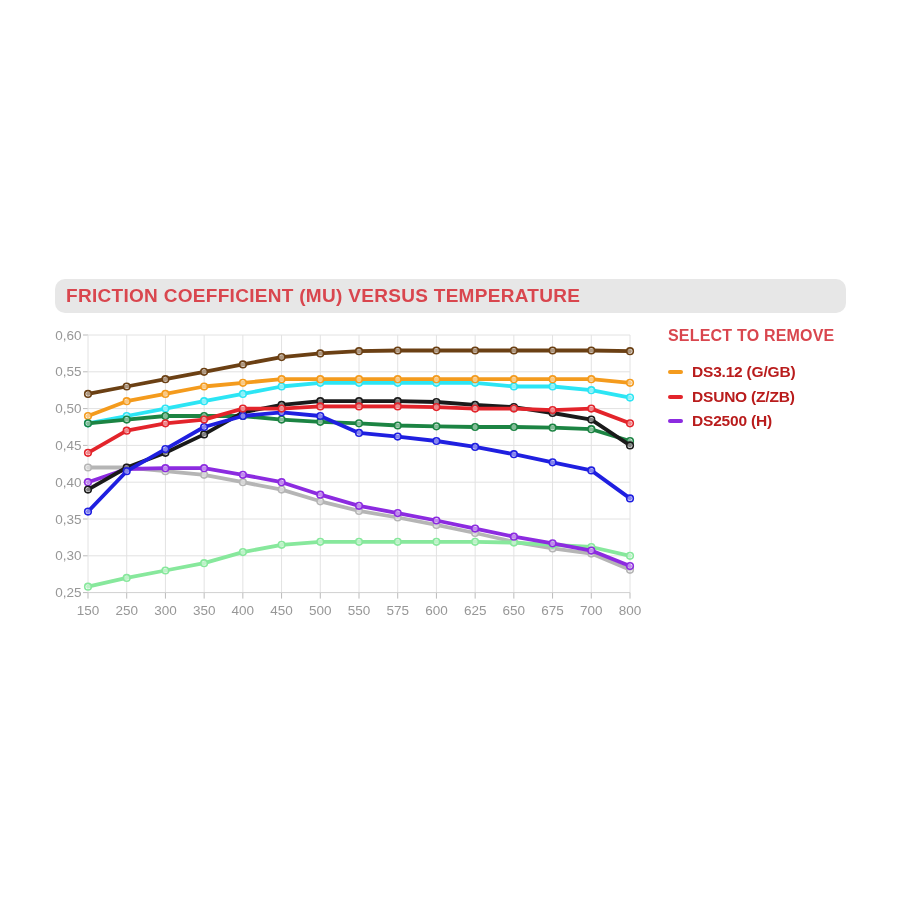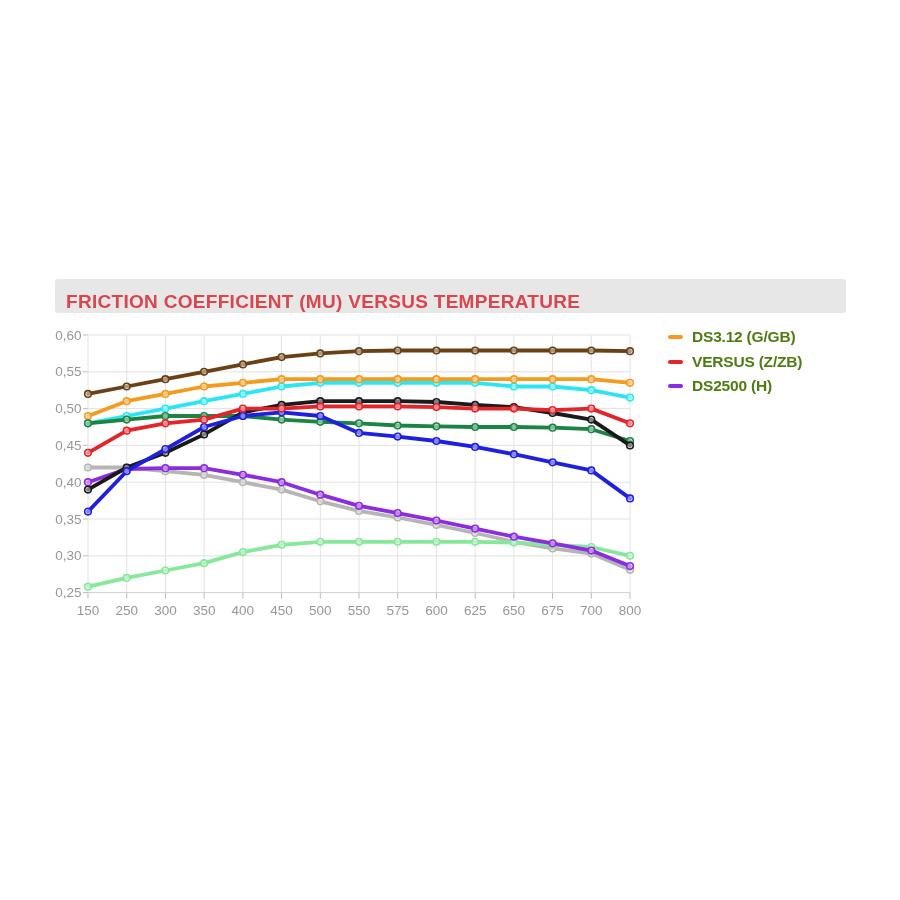--- a/index.html
+++ b/index.html
@@ -3,42 +3,42 @@
 <meta charset="utf-8">
 <style>
   html,body{margin:0;padding:0;}
   body{
     width:900px;height:900px;background:#ffffff;
     font-family:"Liberation Sans", sans-serif;
     position:relative;overflow:hidden;
   }
   .title-bar{
     position:absolute;left:55px;top:279px;width:791px;height:34px;
-    background:#e7e7e7;border-radius:3px;
-    display:flex;align-items:flex-end;
+    background:#e7e7e7;border-radius:10px;
+    display:flex;align-items:center;
   }
   .title-bar span{
     padding-left:11px;
     font-size:19px;font-weight:bold;letter-spacing:0.3px;
     color:#d9464e;white-space:nowrap;
   }
   .chart-wrap{position:absolute;left:50px;top:322px;width:600px;height:300px;}
   .legend{position:absolute;left:668px;top:325px;width:190px;}
   .legend-header{
     font-size:16px;font-weight:bold;color:#d9464e;
     letter-spacing:0.2px;line-height:21px;margin:0 0 14px 0;
   }
   .legend-item{
     display:flex;align-items:center;height:24.6px;cursor:pointer;
   }
   .legend-swatch{
     width:15px;height:4px;border-radius:2px;flex:0 0 auto;margin-right:9px;
   }
   .legend-label{
-    font-size:15.5px;font-weight:bold;color:#4d7c0f;
+    font-size:15.5px;font-weight:bold;color:#b91c1c;
     letter-spacing:-0.2px;white-space:nowrap;
   }
   svg text{font-family:"Liberation Sans", sans-serif;}
 </style>
 </head>
 <body>
 
 <div class="title-bar" style="background: rgb(231, 231, 231);">
   <span style="color: rgb(217, 70, 78);">FRICTION COEFFICIENT (MU) VERSUS TEMPERATURE</span>
 </div>
@@ -295,27 +295,28 @@
         <circle cx="425.1" cy="86.6" r="3.3" fill="#ffffff" fill-opacity="0.45" stroke="#e3242b" stroke-width="1.6"></circle>
         <circle cx="463.9" cy="86.6" r="3.3" fill="#ffffff" fill-opacity="0.45" stroke="#e3242b" stroke-width="1.6"></circle>
         <circle cx="502.6" cy="88.1" r="3.3" fill="#ffffff" fill-opacity="0.45" stroke="#e3242b" stroke-width="1.6"></circle>
         <circle cx="541.3" cy="86.6" r="3.3" fill="#ffffff" fill-opacity="0.45" stroke="#e3242b" stroke-width="1.6"></circle>
         <circle cx="580.0" cy="101.3" r="3.3" fill="#ffffff" fill-opacity="0.45" stroke="#e3242b" stroke-width="1.6"></circle>
       </g>
     </svg>
 </div>
 
 <div class="legend">
+  <div class="legend-header" style="color: rgb(217, 70, 78);">SELECT TO REMOVE</div>
   <div id="legend-items">
       <div class="legend-item">
         <span class="legend-swatch" style="background: rgb(244, 155, 29);"></span>
         <span class="legend-label">DS3.12 (G/GB)</span>
       </div>
       <div class="legend-item">
         <span class="legend-swatch" style="background: rgb(227, 36, 43);"></span>
-        <span class="legend-label">VERSUS (Z/ZB)</span>
+        <span class="legend-label">DSUNO (Z/ZB)</span>
       </div>
       <div class="legend-item">
         <span class="legend-swatch" style="background: rgb(140, 43, 224);"></span>
         <span class="legend-label">DS2500 (H)</span>
       </div>
     </div>
 </div>
 
 </body></html>

